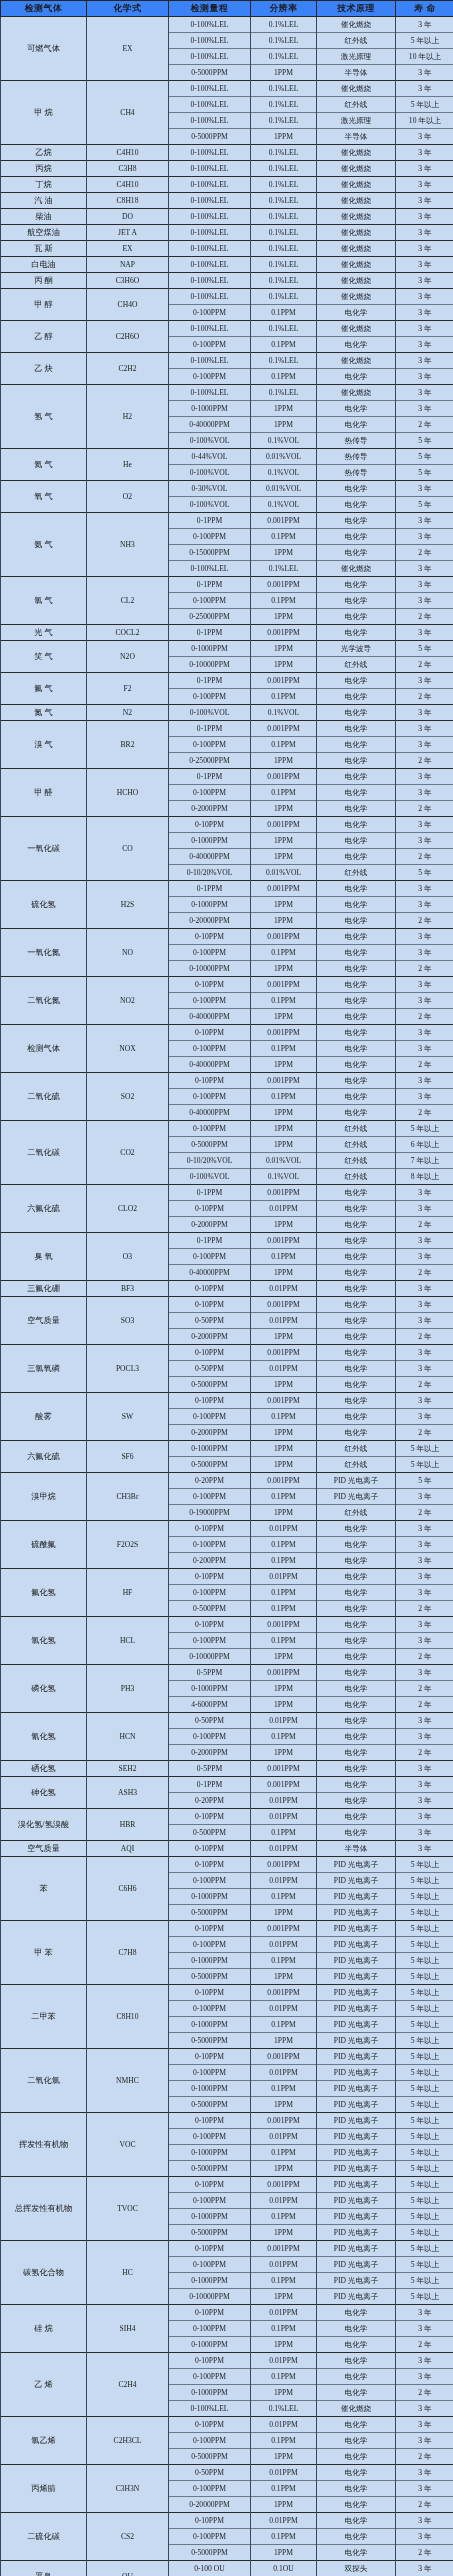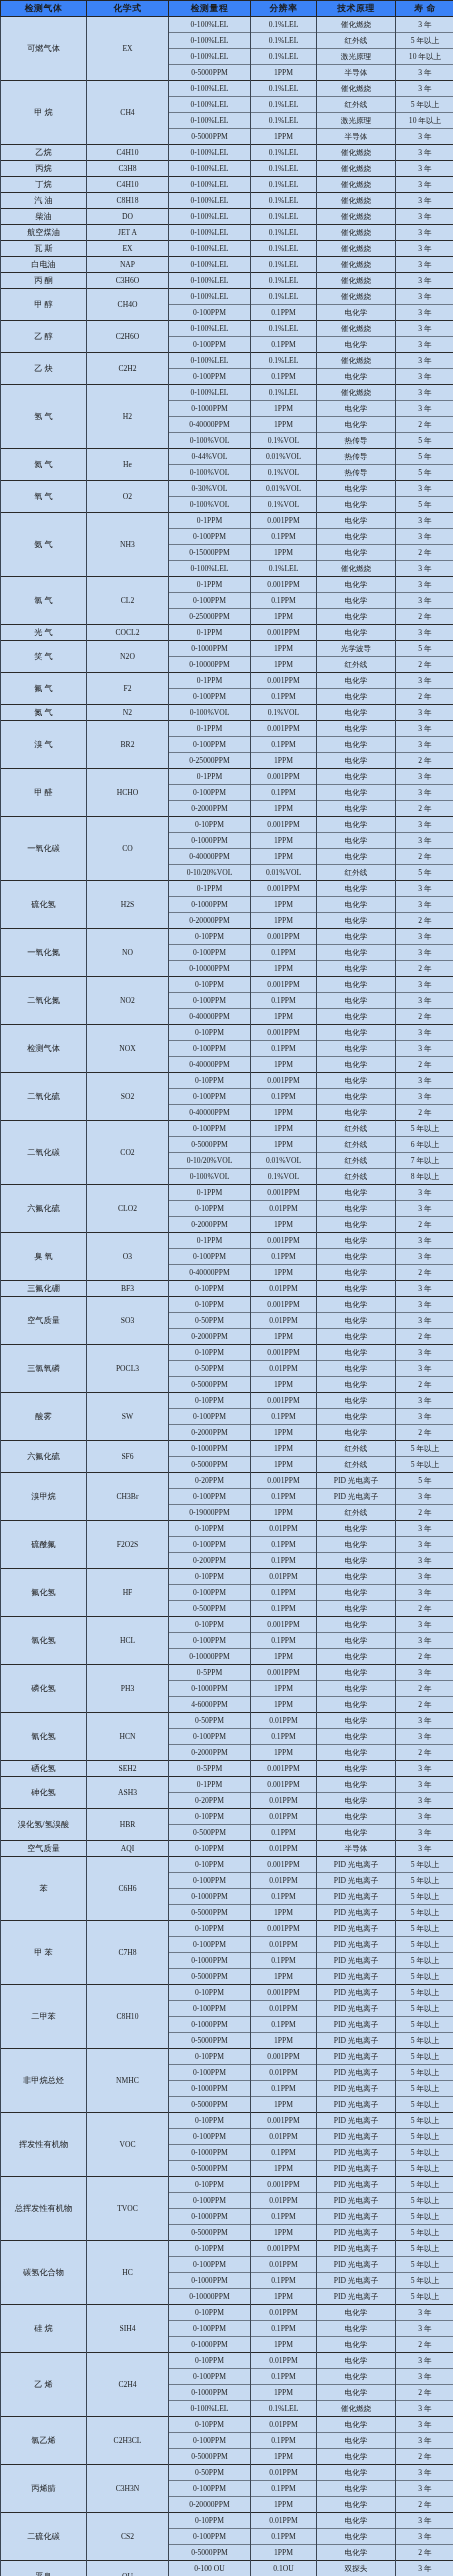--- a/index.html
+++ b/index.html
@@ -928,21 +928,21 @@
         <td>PID 光电离子</td>
         <td>5 年以上</td>
       </tr>
       <tr class="sub-row">
         <td>0-5000PPM</td>
         <td>1PPM</td>
         <td>PID 光电离子</td>
         <td>5 年以上</td>
       </tr>
       <tr class="group-start">
-        <td class="name" rowspan="4">非甲烷总烃</td>
+        <td class="name" rowspan="4">二氧化氯</td>
         <td class="formula" rowspan="4">NMHC</td>
         <td>0-10PPM</td>
         <td>0.001PPM</td>
         <td>PID 光电离子</td>
         <td>5 年以上</td>
       </tr>
       <tr class="sub-row">
         <td>0-100PPM</td>
         <td>0.01PPM</td>
         <td>PID 光电离子</td>

